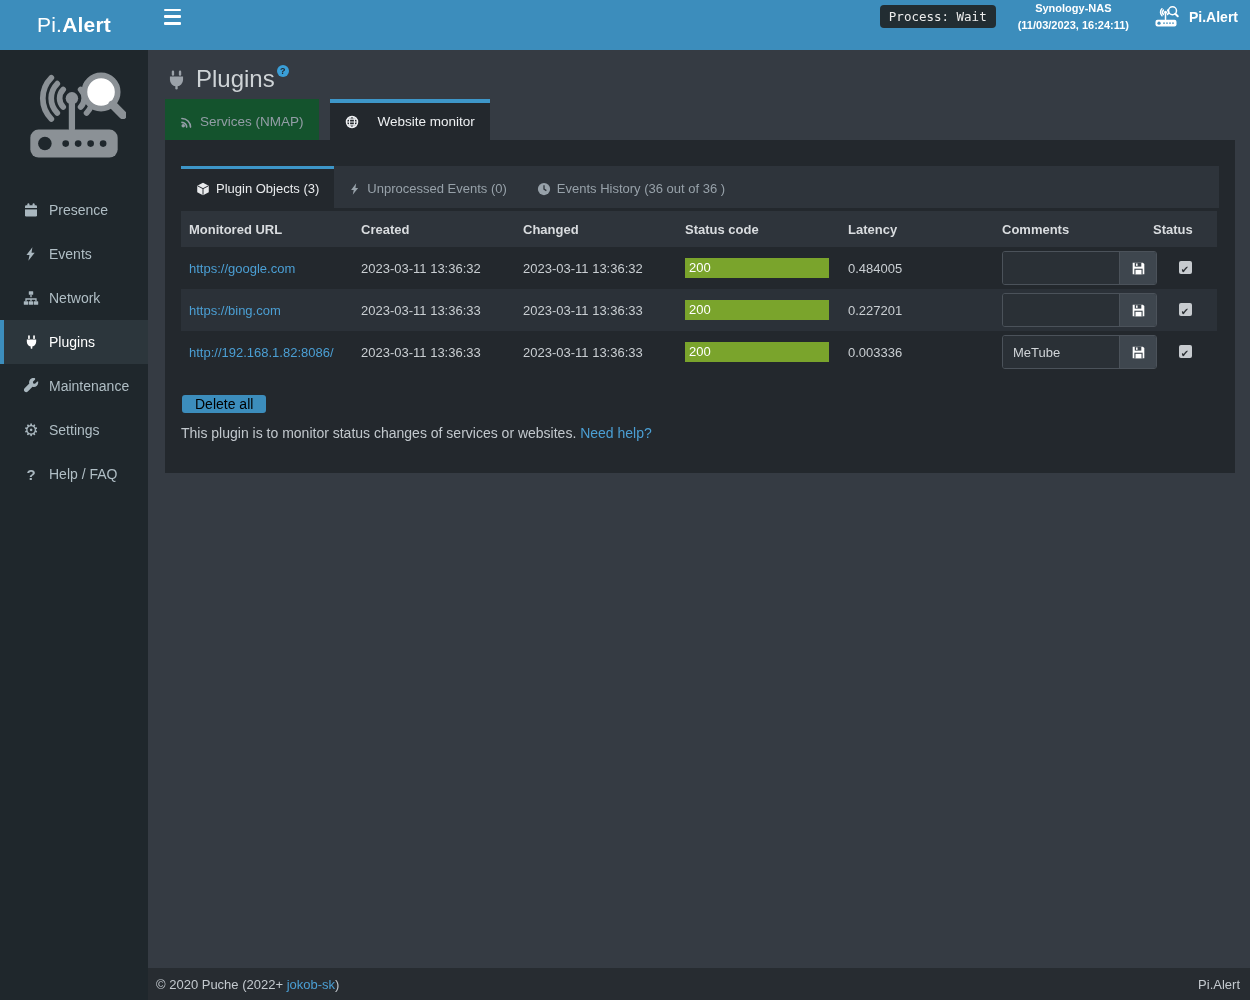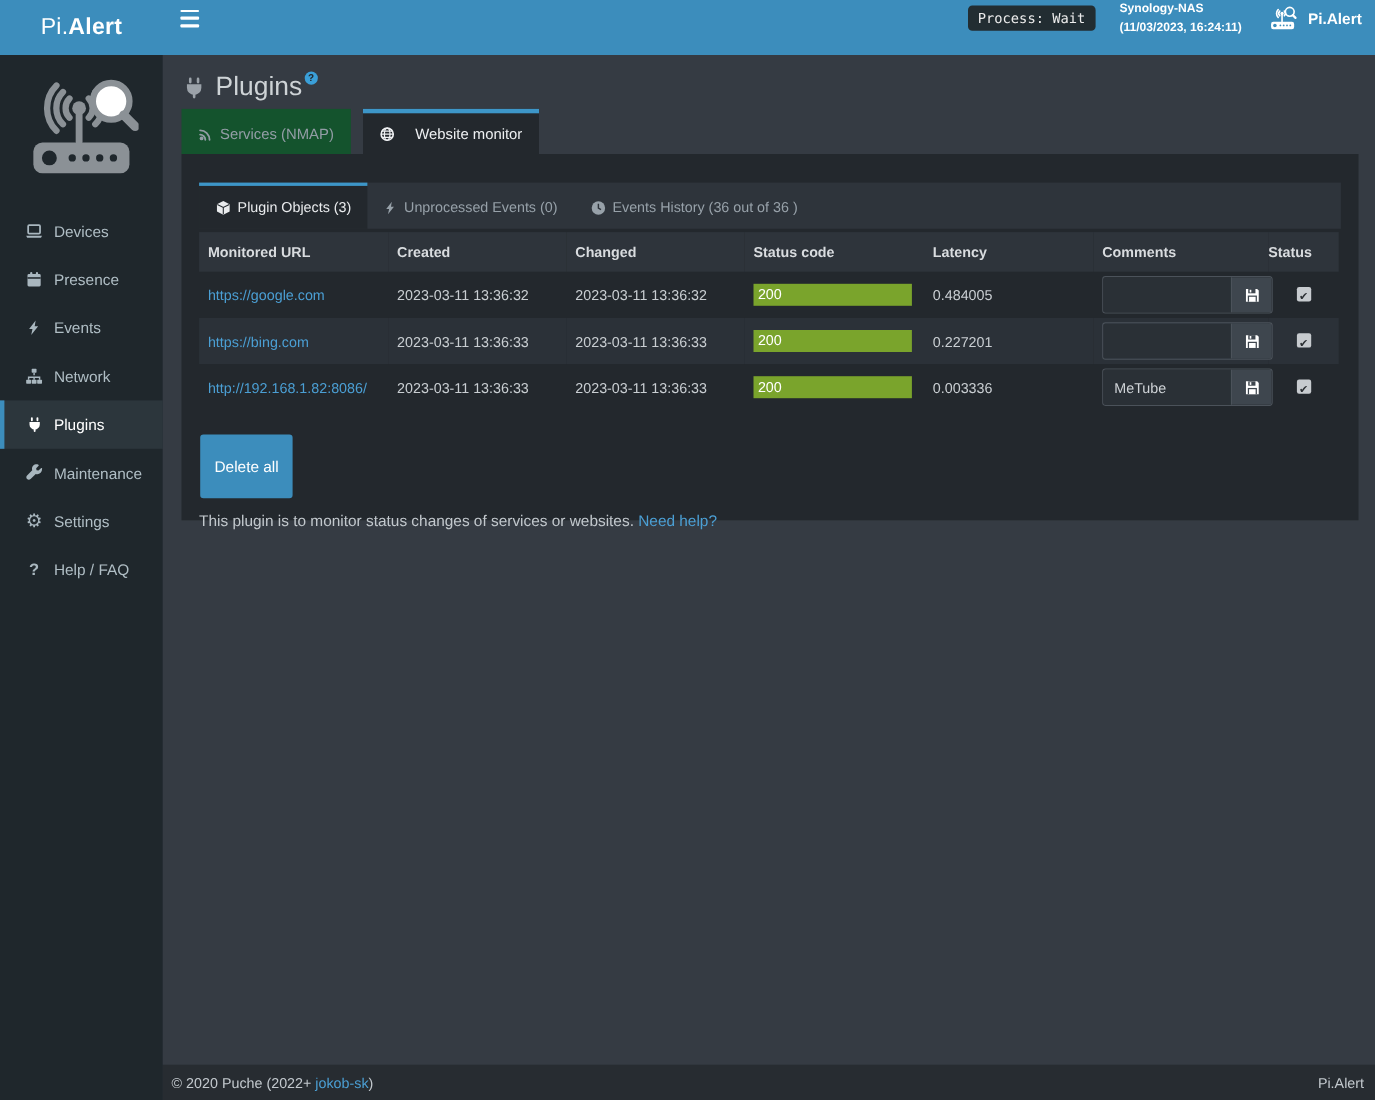--- a/index.html
+++ b/index.html
@@ -6,21 +6,21 @@
   html,body { width:1250px; height:1000px; overflow:hidden; }
   body {
     font-family:"Liberation Sans","DejaVu Sans",sans-serif;
     background:#353b43; position:relative; color:#ced3d6;
   }
   
   .navbar { position:absolute; top:0; left:0; width:1250px; height:50px; background:#3c8dbc; display:flex; }
   .brand { width:148px; height:50px; display:flex; align-items:center; justify-content:center;
            color:#fff; font-size:21px; letter-spacing:.2px; }
   .brand b { font-weight:700; }
-  .nav-main { flex:1; display:flex; align-items:center; justify-content:space-between; padding:0 12px 17px 16px; }
+  .nav-main { flex:1; display:flex; align-items:center; justify-content:space-between; padding:0 12px 17px 16px;text-align:center; }
   .hamburger { width:22px; height:16px; display:flex; flex-direction:column; justify-content:space-between; cursor:pointer; }
   .hamburger span { display:block; width:17px; height:2.5px; background:#fff; border-radius:1px; }
   .nav-right { display:flex; align-items:center; gap:22px; }
   .proc-badge { background:#222d32; color:#ececec; font-family:"DejaVu Sans Mono","Liberation Mono",monospace;
                 font-size:12.5px; padding:4px 9px; border-radius:4px; }
   .host-info { color:#fff; font-size:11px; line-height:1.5; }
   .host-info .h1 { font-weight:700; }
   .host-info .h2 { font-weight:600; }
   .nav-app { display:flex; align-items:center; gap:8px; color:#fff; font-weight:700; font-size:14px; }
   
@@ -65,22 +65,22 @@
                 font-size:13px; line-height:20px; padding-left:4px; }
   .cgroup { display:flex; width:155px; height:34px; border:1px solid #4b525a; border-radius:3px; overflow:hidden; }
   .cgroup input { flex:1; min-width:0; background:#2a3036; border:none; outline:none;
                   color:#d0d4d8; font-size:13px; padding:0 10px; font-family:inherit; }
   .cgroup button { width:37px; background:#3e464e; border:none; border-left:1px solid #4b525a;
                    display:flex; align-items:center; justify-content:center; cursor:pointer; }
   .cb { display:inline-block; width:13px; height:13px; background:#c7cbcf; border-radius:2px;
         text-align:center; cursor:pointer; }
   .cb .tick { font-size:10px; line-height:13px; color:#2b2f33; font-family:"DejaVu Sans",sans-serif; }
   
-  .btn-delete { margin:22px 0 0 1px; background:#3c8dbc; color:#ffffff; border:none; border-radius:3px;
-                font-size:14px; padding:21px 13px; font-family:inherit; cursor:pointer; }
+  .btn-delete { margin:22px 0 0 1px; background:#3c8dbc; color:#000000; border:none; border-radius:3px;
+                font-size:14px; padding:1px 13px; font-family:inherit; cursor:pointer; }
   .hint { margin-top:12px; font-size:14px; color:#c2c8cd; }
   .hint a { color:#4b9fd4; text-decoration:none; cursor:pointer; }
   
   .footer { position:absolute; left:148px; right:0; bottom:0; height:32px; background:#272c31;
             display:flex; align-items:center; justify-content:space-between; padding:0 10px 0 8px;
             font-size:13px; color:#c3c9ce; }
   .footer a { color:#4b9fd4; text-decoration:none; cursor:pointer; }
   svg { display:block; }
 </style>
 </head>
@@ -141,29 +141,20 @@
     <rect x="8" y="63" width="84" height="27" rx="8" fill="#8b9196"></rect>
     <circle cx="22" cy="76.5" r="6.5" fill="#1f272c"></circle>
     <circle cx="42" cy="76.5" r="3.2" fill="#1f272c"></circle>
     <circle cx="54" cy="76.5" r="3.2" fill="#1f272c"></circle>
     <circle cx="66" cy="76.5" r="3.2" fill="#1f272c"></circle>
     <circle cx="78" cy="76.5" r="3.2" fill="#1f272c"></circle>
     <circle cx="76" cy="27" r="16" fill="#ffffff" stroke="#8b9196" stroke-width="5.5"></circle>
     <path d="M87 39 97 49" stroke="#8b9196" stroke-width="8" stroke-linecap="round"></path>
   </svg>
   <ul class="menu">
-    <li>
-      <span class="mi">
-        <svg width="16" height="16" viewBox="0 0 16 16">
-            <rect x="2.6" y="2.6" width="10.8" height="7.8" rx="1" fill="none" stroke="currentColor" stroke-width="1.6"></rect>
-            <path d="M.8 12.4h14.4l-.9 1.7H1.7z" fill="currentColor"></path>
-          </svg>
-      </span>
-      <span>Devices</span>
-    </li>
     <li>
       <span class="mi">
         <svg width="16" height="16" viewBox="0 0 16 16">
             <rect x="2" y="3.2" width="12" height="11.2" rx="1.2" fill="currentColor"></rect>
             <rect x="4.4" y="1.2" width="2" height="3.4" rx="1" fill="currentColor"></rect>
             <rect x="9.6" y="1.2" width="2" height="3.4" rx="1" fill="currentColor"></rect>
             <rect x="2" y="6" width="12" height="1.4" fill="#1f272c"></rect>
           </svg>
       </span>
       <span>Presence</span>

